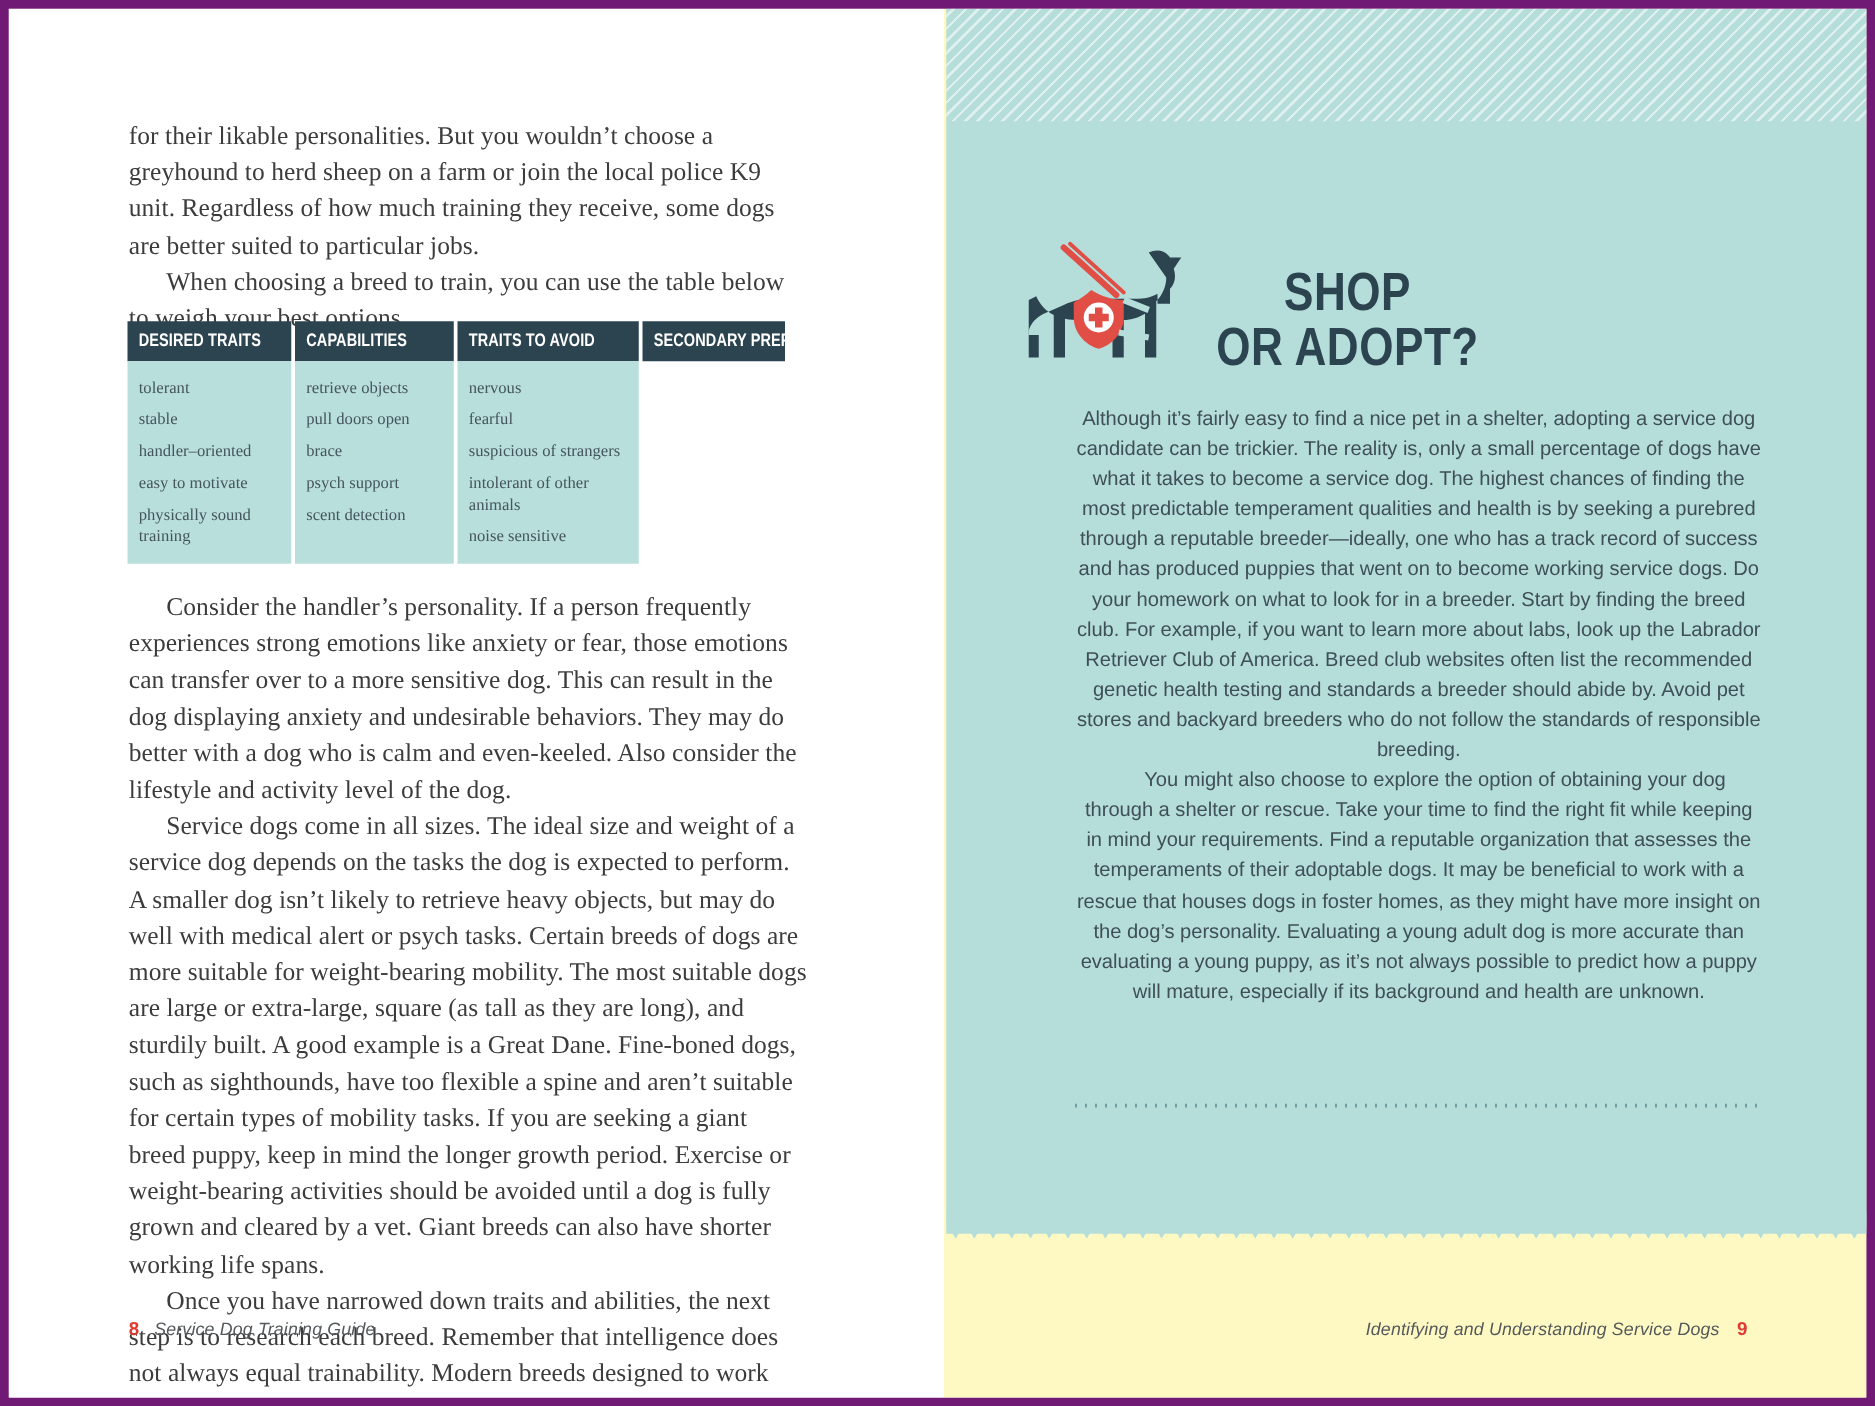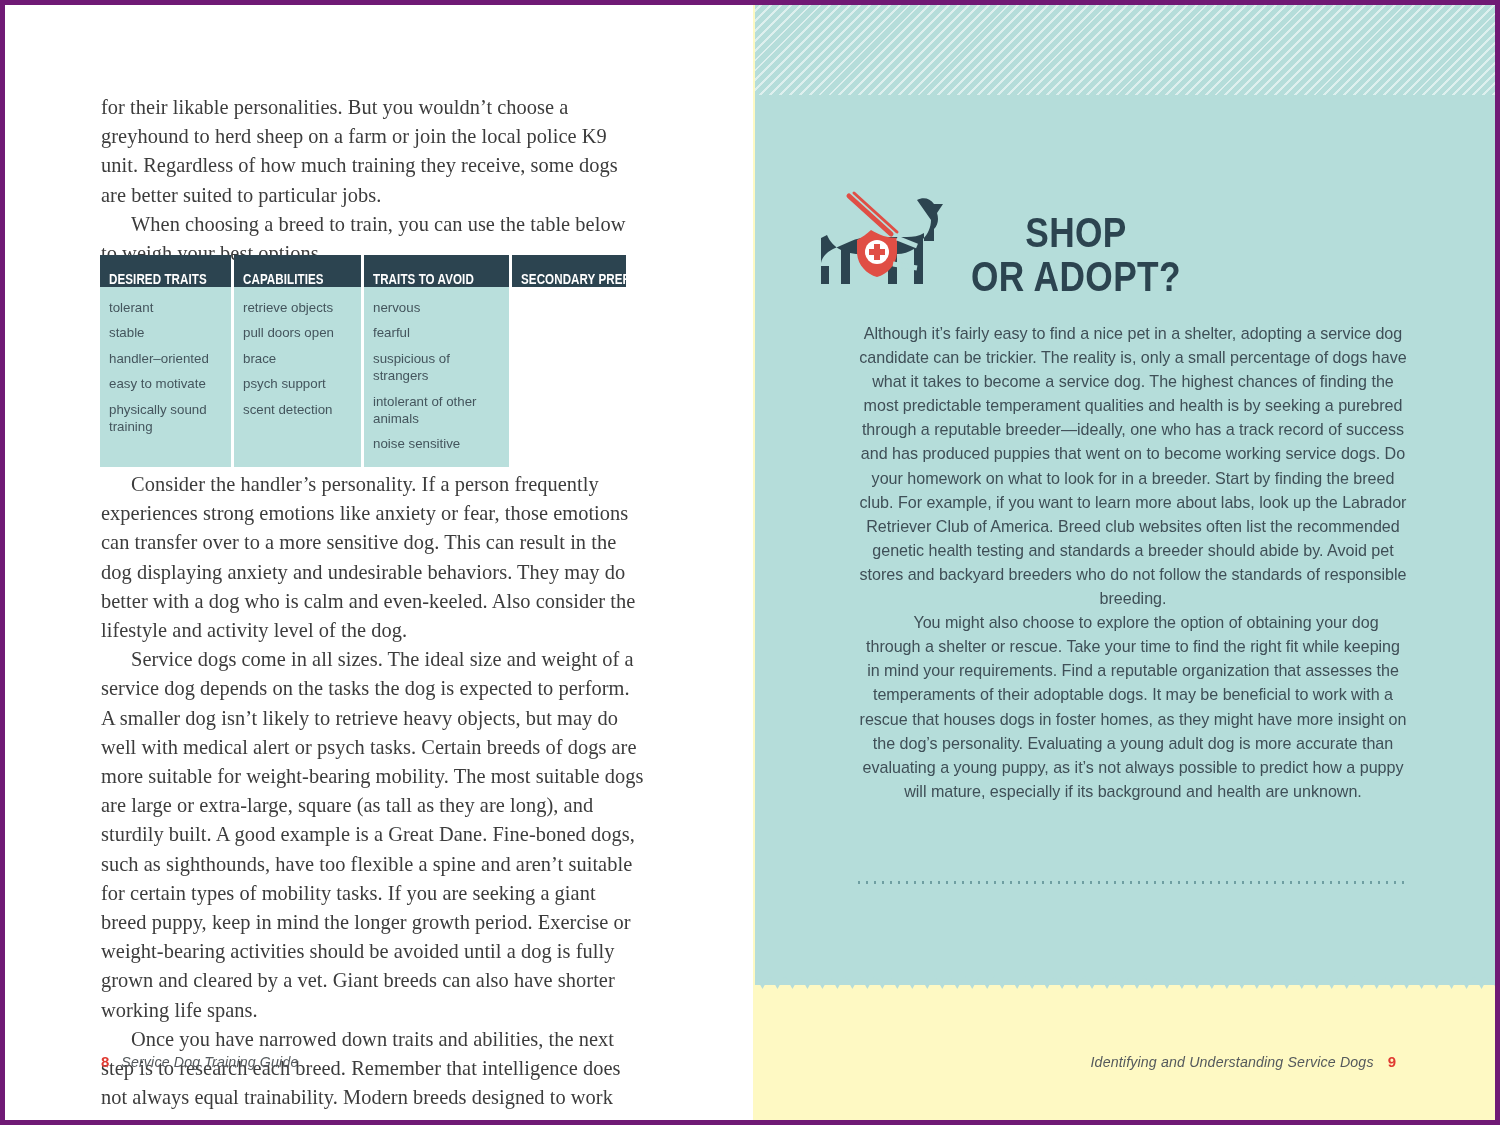--- a/index.html
+++ b/index.html
@@ -13,21 +13,21 @@
     font-family: "Liberation Sans", sans-serif;
     overflow: hidden;
   }
 
   #spread {
     position: relative;
     width: 1500px;
     height: 1125px;
     background: #ffffff;
     box-sizing: border-box;
-    border: 5px solid #701a75;
+    border: 7px solid #701a75;
     overflow: hidden;
   }
 
   
   #left-page {
     position: absolute;
     left: 0; top: 0;
     width: 748px;
     height: 1123px;
     background: #ffffff;
@@ -67,21 +67,21 @@
   .tcol.c1 { width: 131px; }
   .tcol.c2 { width: 127px; }
   .tcol.c3 { width: 145px; }
   .tcol.c4 { width: 114px; }
 
   .thead {
     background: #2c4450;
     color: #ffffff;
     height: 32px;
     display: flex;
-    align-items: flex-end;
+    align-items: center;
     padding-left: 9px;
     box-sizing: border-box;
     font-family: "Liberation Sans Narrow", "Liberation Sans", sans-serif;
     font-weight: bold;
     font-size: 14.5px;
     letter-spacing: 0.1px;
     transform-origin: left center;
   }
   .thead span {
     display: inline-block;
@@ -96,21 +96,21 @@
     box-sizing: border-box;
     min-height: 160px;
     flex: 1;
   }
   .tbody ul {
     list-style: none;
     margin: 0;
     padding: 0;
   }
   .tbody li {
-    font-family: Liberation Sans, sans-serif;
+    font-family: Liberation Serif, serif;
     font-size: 13.3px;
     line-height: 17.4px;
     color: #44555d;
     margin-bottom: 8px;
   }
   .tbody li.tight { margin-bottom: 8px; }
   .tbody li:last-child { margin-bottom: 0; }
 
   
   #left-footer {

